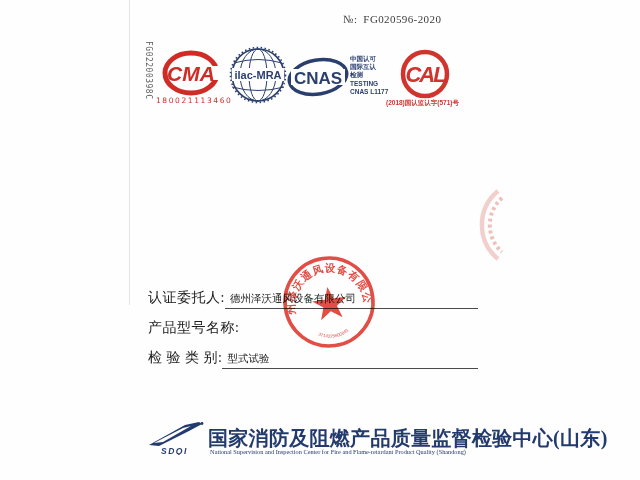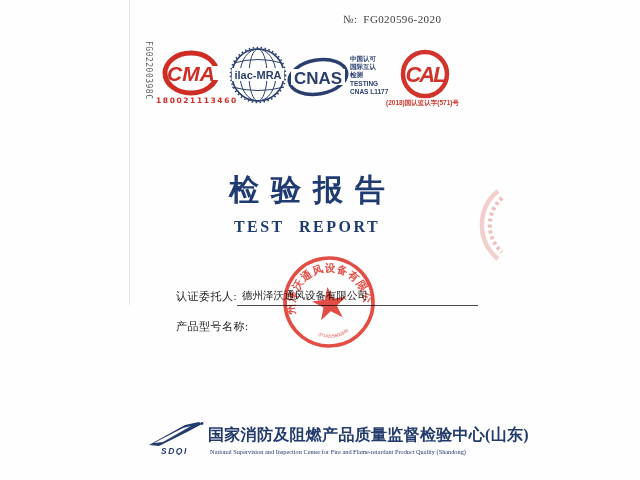--- a/index.html
+++ b/index.html
@@ -12,46 +12,46 @@
   .report-no{position:absolute;left:343px;top:13px;font-size:11px;color:#3c3c3c;letter-spacing:.4px;}
   .report-no .num{margin-left:6px;}
   
   .filing-code{
     position:absolute;left:144px;top:41px;writing-mode:vertical-rl;text-orientation:mixed;
     font-family:"DejaVu Sans Mono",monospace;font-size:8px;color:#5a5a5a;letter-spacing:.5px;
   }
   
   .logo{position:absolute;}
   .cma-logo{left:162px;top:50px;}
-  .cma-number{position:absolute;left:156px;top:96px;font-size:7.5px;font-weight:bold;color:#cf2c26;letter-spacing:1.6px;font-family:"DejaVu Sans",sans-serif;}
+  .cma-number{position:absolute;left:156px;top:96px;font-size:7.5px;font-weight:normal;color:#cf2c26;letter-spacing:1.6px;font-family:"DejaVu Sans",sans-serif;}
   .ilac-logo{left:229px;top:46px;}
   .cnas-logo{left:287px;top:55px;}
   .cnas-text{position:absolute;left:350px;top:55px;font-family:"Liberation Sans",sans-serif;
     font-size:6.5px;line-height:8.2px;font-weight:bold;color:#2b3f6e;}
   .cal-logo{left:398px;top:49px;}
   .cal-caption{position:absolute;left:386px;top:99px;font-size:6.5px;font-weight:bold;color:#d0342c;font-family:"Liberation Sans",sans-serif;}
   
   .title-wrap{position:absolute;left:129px;top:170px;width:356px;text-align:center;}
   .title-zh{font-size:30px;font-weight:bold;color:#203a72;letter-spacing:12px;text-indent:12px;}
   .title-en{margin-top:7px;font-size:16px;font-weight:bold;color:#203a72;letter-spacing:2.5px;word-spacing:8px;}
   
   .field-row{position:absolute;left:148px;width:330px;display:flex;align-items:flex-end;}
   .field-row.r0{top:289px;}
   .field-row.r1{top:319px;gap:39px;}
   .field-row.r2{top:349px;}
-  .field-label{font-size:11px;color:#1c1c1c;white-space:nowrap;letter-spacing:.5px;padding-bottom:2px;margin-left:28px;}
+  .field-label{font-size:14px;color:#1c1c1c;white-space:nowrap;letter-spacing:.5px;padding-bottom:2px;}
   .field-value{flex:1;border-bottom:1px solid #4a4a4a;font-size:10.5px;color:#222;
     padding:0 2px 2px 5px;min-height:13px;white-space:nowrap;}
   
   .seal{position:absolute;left:281px;top:254px;width:96px;height:96px;opacity:.9;
     mix-blend-mode:multiply;transform:rotate(-8deg);}
   .ghost-seal{position:absolute;left:466px;top:189px;width:38px;height:72px;opacity:.75;}
   
   .footer-logo{position:absolute;left:147px;top:421px;width:58px;height:34px;}
-  .footer-zh{position:absolute;left:208px;top:425px;width:262px;font-size:16px;font-weight:bold;
+  .footer-zh{position:absolute;left:208px;top:425px;width:262px;font-size:20px;font-weight:bold;
     color:#233a6d;letter-spacing:.3px;white-space:nowrap;}
   .footer-en{position:absolute;left:204px;top:448px;width:268px;font-size:6.3px;color:#233a6d;
     text-align:center;white-space:nowrap;}
   svg text{font-family:"Liberation Sans",sans-serif;}
 </style>
 </head>
 <body>
 
 <div class="page">
   <div class="page-edge"></div>
@@ -92,31 +92,31 @@
     <div>TESTING</div>
     <div>CNAS L1177</div>
   </div>
 
   <svg class="logo cal-logo" width="54" height="50" viewBox="0 0 54 50">
     <circle cx="27" cy="25" r="22" fill="none" stroke="#d0342c" stroke-width="4.5"></circle>
     <text x="27" y="33" text-anchor="middle" font-size="22" font-weight="bold" font-style="italic" fill="#d0342c" letter-spacing="-2">CAL</text>
   </svg>
   <div class="cal-caption">(2018)国认监认字(571)号</div>
 
-  <div class="title-wrap">
-    <div class="title-zh">检验报告</div>
-    <div class="title-en">TEST REPORT</div>
-  </div>
 
   <div class="field-row r0">
     <span class="field-label">认证委托人:</span>
     <span class="field-value">德州泽沃通风设备有限公司</span>
   </div>
   <div class="field-row r1">
     <span class="field-label">产品型号名称:</span>
+  </div>
+  <div class="field-row r2">
+    <span class="field-label">检 验 类 别:</span>
+    <span class="field-value">型式试验</span>
   </div>
 
   <svg class="seal" viewBox="0 0 96 96">
     <defs>
       <path id="sealTop" d="M 14,61 A 35,35 0 1 1 82,61" fill="none"></path>
       <path id="sealBottom" d="M 25,73 A 30,30 0 0 0 71,73" fill="none"></path>
     </defs>
     <circle cx="48" cy="48" r="44" fill="none" stroke="#e03a30" stroke-width="3.6"></circle>
     <text font-size="10.5" font-weight="bold" fill="#e03a30" letter-spacing="1">
       <textPath href="#sealTop" startOffset="50%" text-anchor="middle">德州泽沃通风设备有限公司</textPath>

